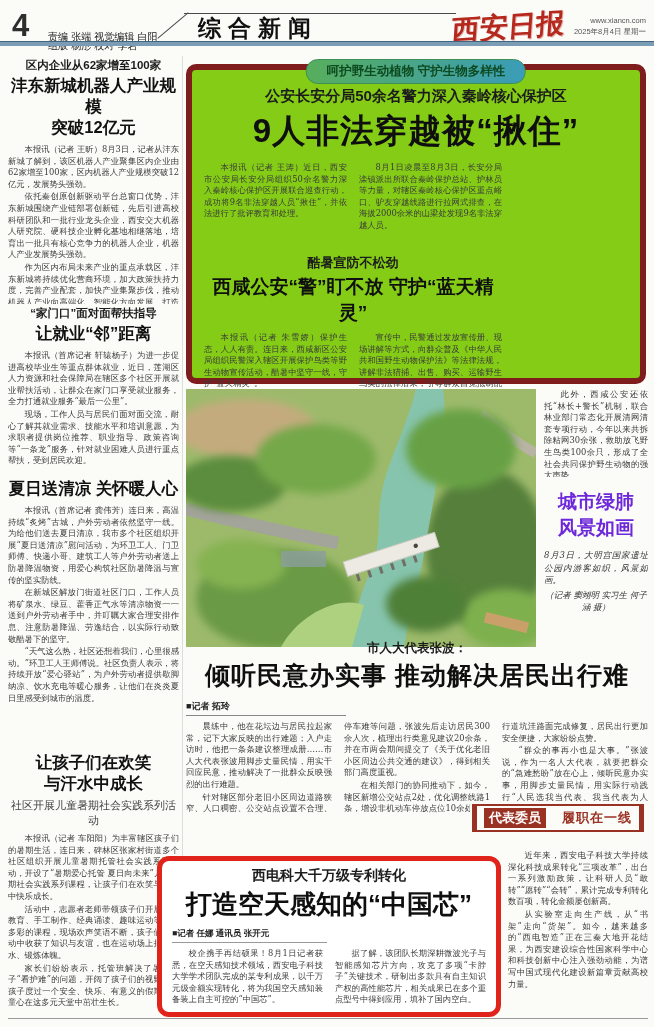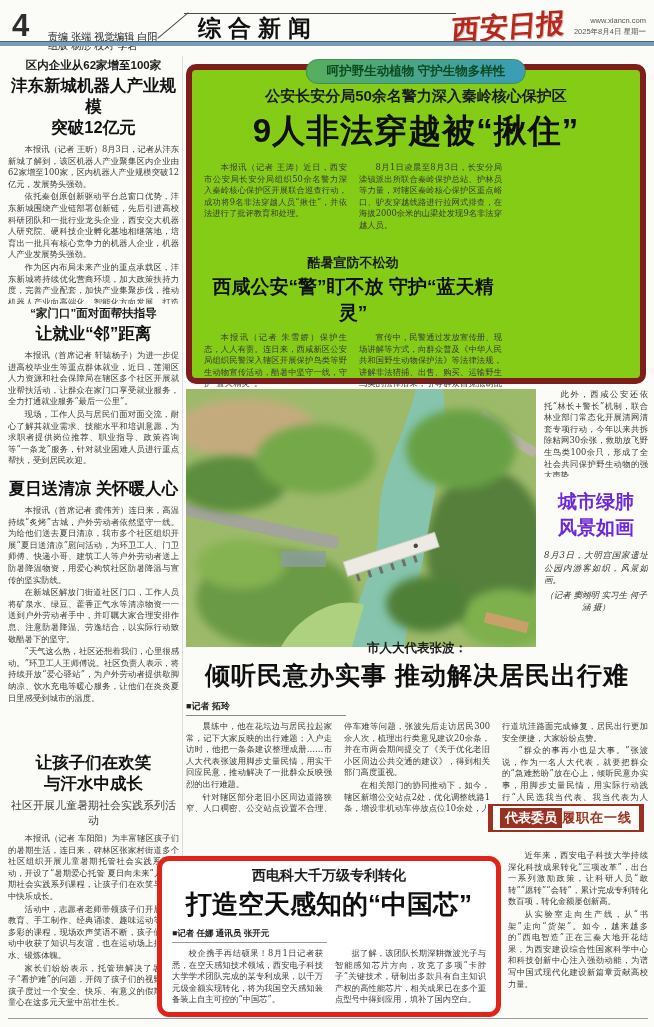--- a/index.html
+++ b/index.html
@@ -59,21 +59,21 @@
   .photo-credit{font-size:8.5px;line-height:12.5px;font-style:italic;text-align:center;margin-top:2px;color:#333;}
 
   
   .renmin{left:186px;top:640px;width:462px;height:202px;}
   .renmin .eyebrow{text-align:center;font-weight:bold;font-size:12.5px;color:#1c1c1c;}
   .renmin .hl{text-align:center;font-weight:900;font-size:25px;letter-spacing:1px;color:#0f0f0f;margin-top:2px;}
   .byline{font-weight:bold;font-size:9px;color:#222;border-bottom:1px solid #888;
           padding-bottom:2px;width:160px;margin-top:8px;text-indent:0;}
   .renmin .bodycols{column-count:3;column-gap:12px;height:126px;margin-top:5px;}
   .deputy-badge{position:absolute;right:2px;bottom:8px;background:#fbfbf8;padding:2px;}
-  .db-frame{display:flex;align-items:center;gap:0;border:2px solid #993222;
+  .db-frame{display:flex;align-items:center;gap:16px;border:2px solid #993222;
             border-left-width:5px;border-right-width:5px;padding:2px 7px;}
   .db-fill{background:#993222;color:#fff;font-weight:bold;font-size:13px;padding:1px 5px;}
   .db-rest{color:#993222;font-weight:bold;font-size:13px;letter-spacing:1px;}
 
   
   .redbox{left:157px;top:856px;width:344px;height:161px;border:5px solid #e1241b;border-radius:12px;
           background:#fff;z-index:6;box-sizing:border-box;padding:6px 10px;}
   .redbox .eyebrow{text-align:center;font-weight:bold;font-size:14px;color:#1c1c1c;}
   .redbox .hl{text-align:center;font-weight:900;font-size:26px;color:#0f0f0f;margin-top:2px;}
   .redbox .byline{width:155px;margin-top:6px;font-size:8.5px;border-bottom:1px solid #999;}

